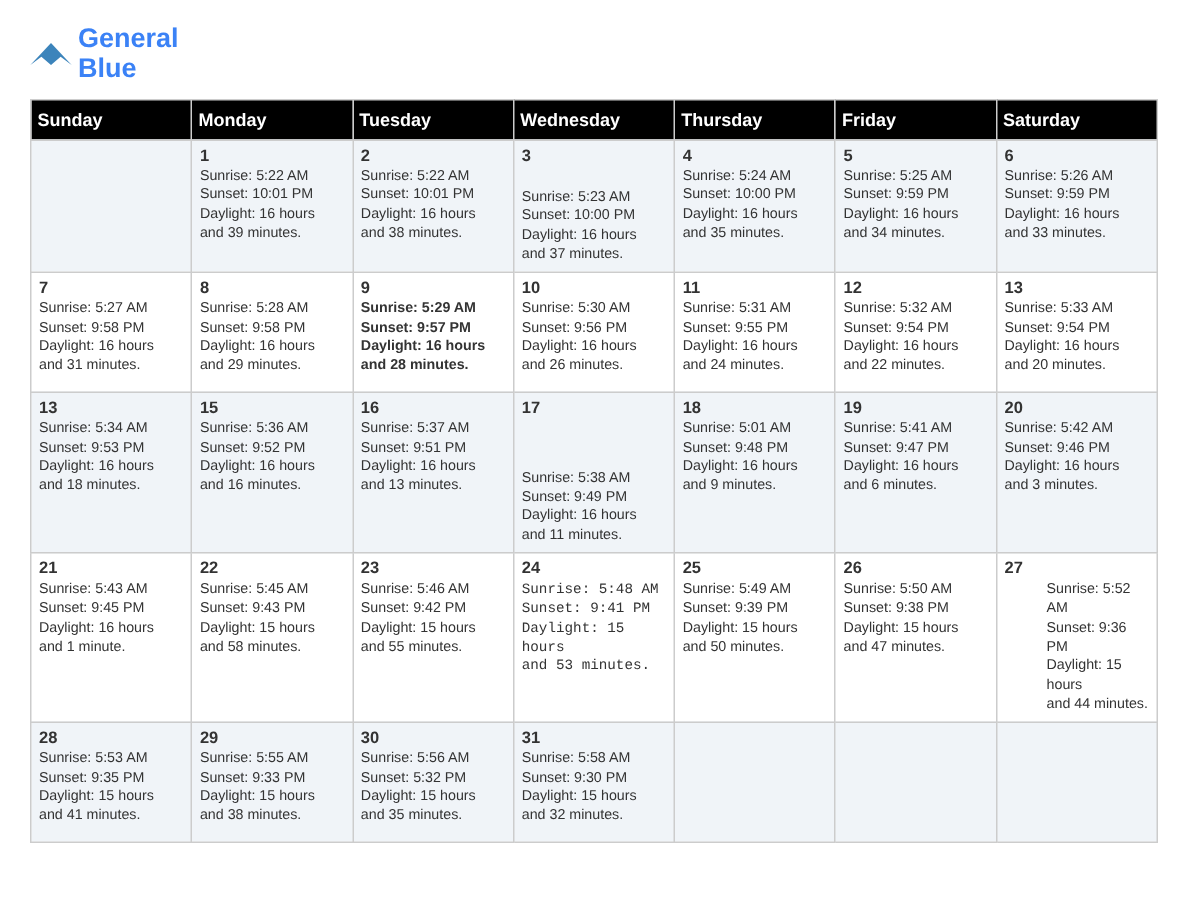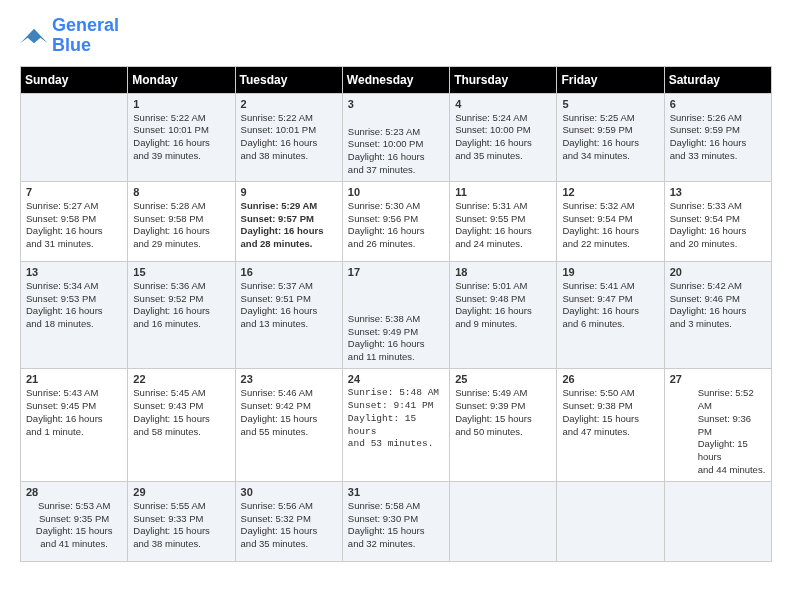--- a/index.html
+++ b/index.html
@@ -314,21 +314,21 @@
           <span class="day-number">27</span>
           <div class="cell-content" style="white-space: pre-line; margin-left: 28px;">Sunrise: 5:52 AM
 Sunset: 9:36 PM
 Daylight: 15 hours
 and 44 minutes.</div>
         </td>
       </tr>
       <tr>
         <td>
           <span class="day-number">28</span>
-          <div class="cell-content" style="white-space: pre-line; text-align: center;">Sunrise: 5:53 AM
+          <div class="cell-content" style="white-space: pre-line;">Sunrise: 5:53 AM
 Sunset: 9:35 PM
 Daylight: 15 hours
 and 41 minutes.</div>
         </td>
         <td>
           <span class="day-number">29</span>
           <div class="cell-content" style="white-space: pre-line;">Sunrise: 5:55 AM
 Sunset: 9:33 PM
 Daylight: 15 hours
 and 38 minutes.</div>

